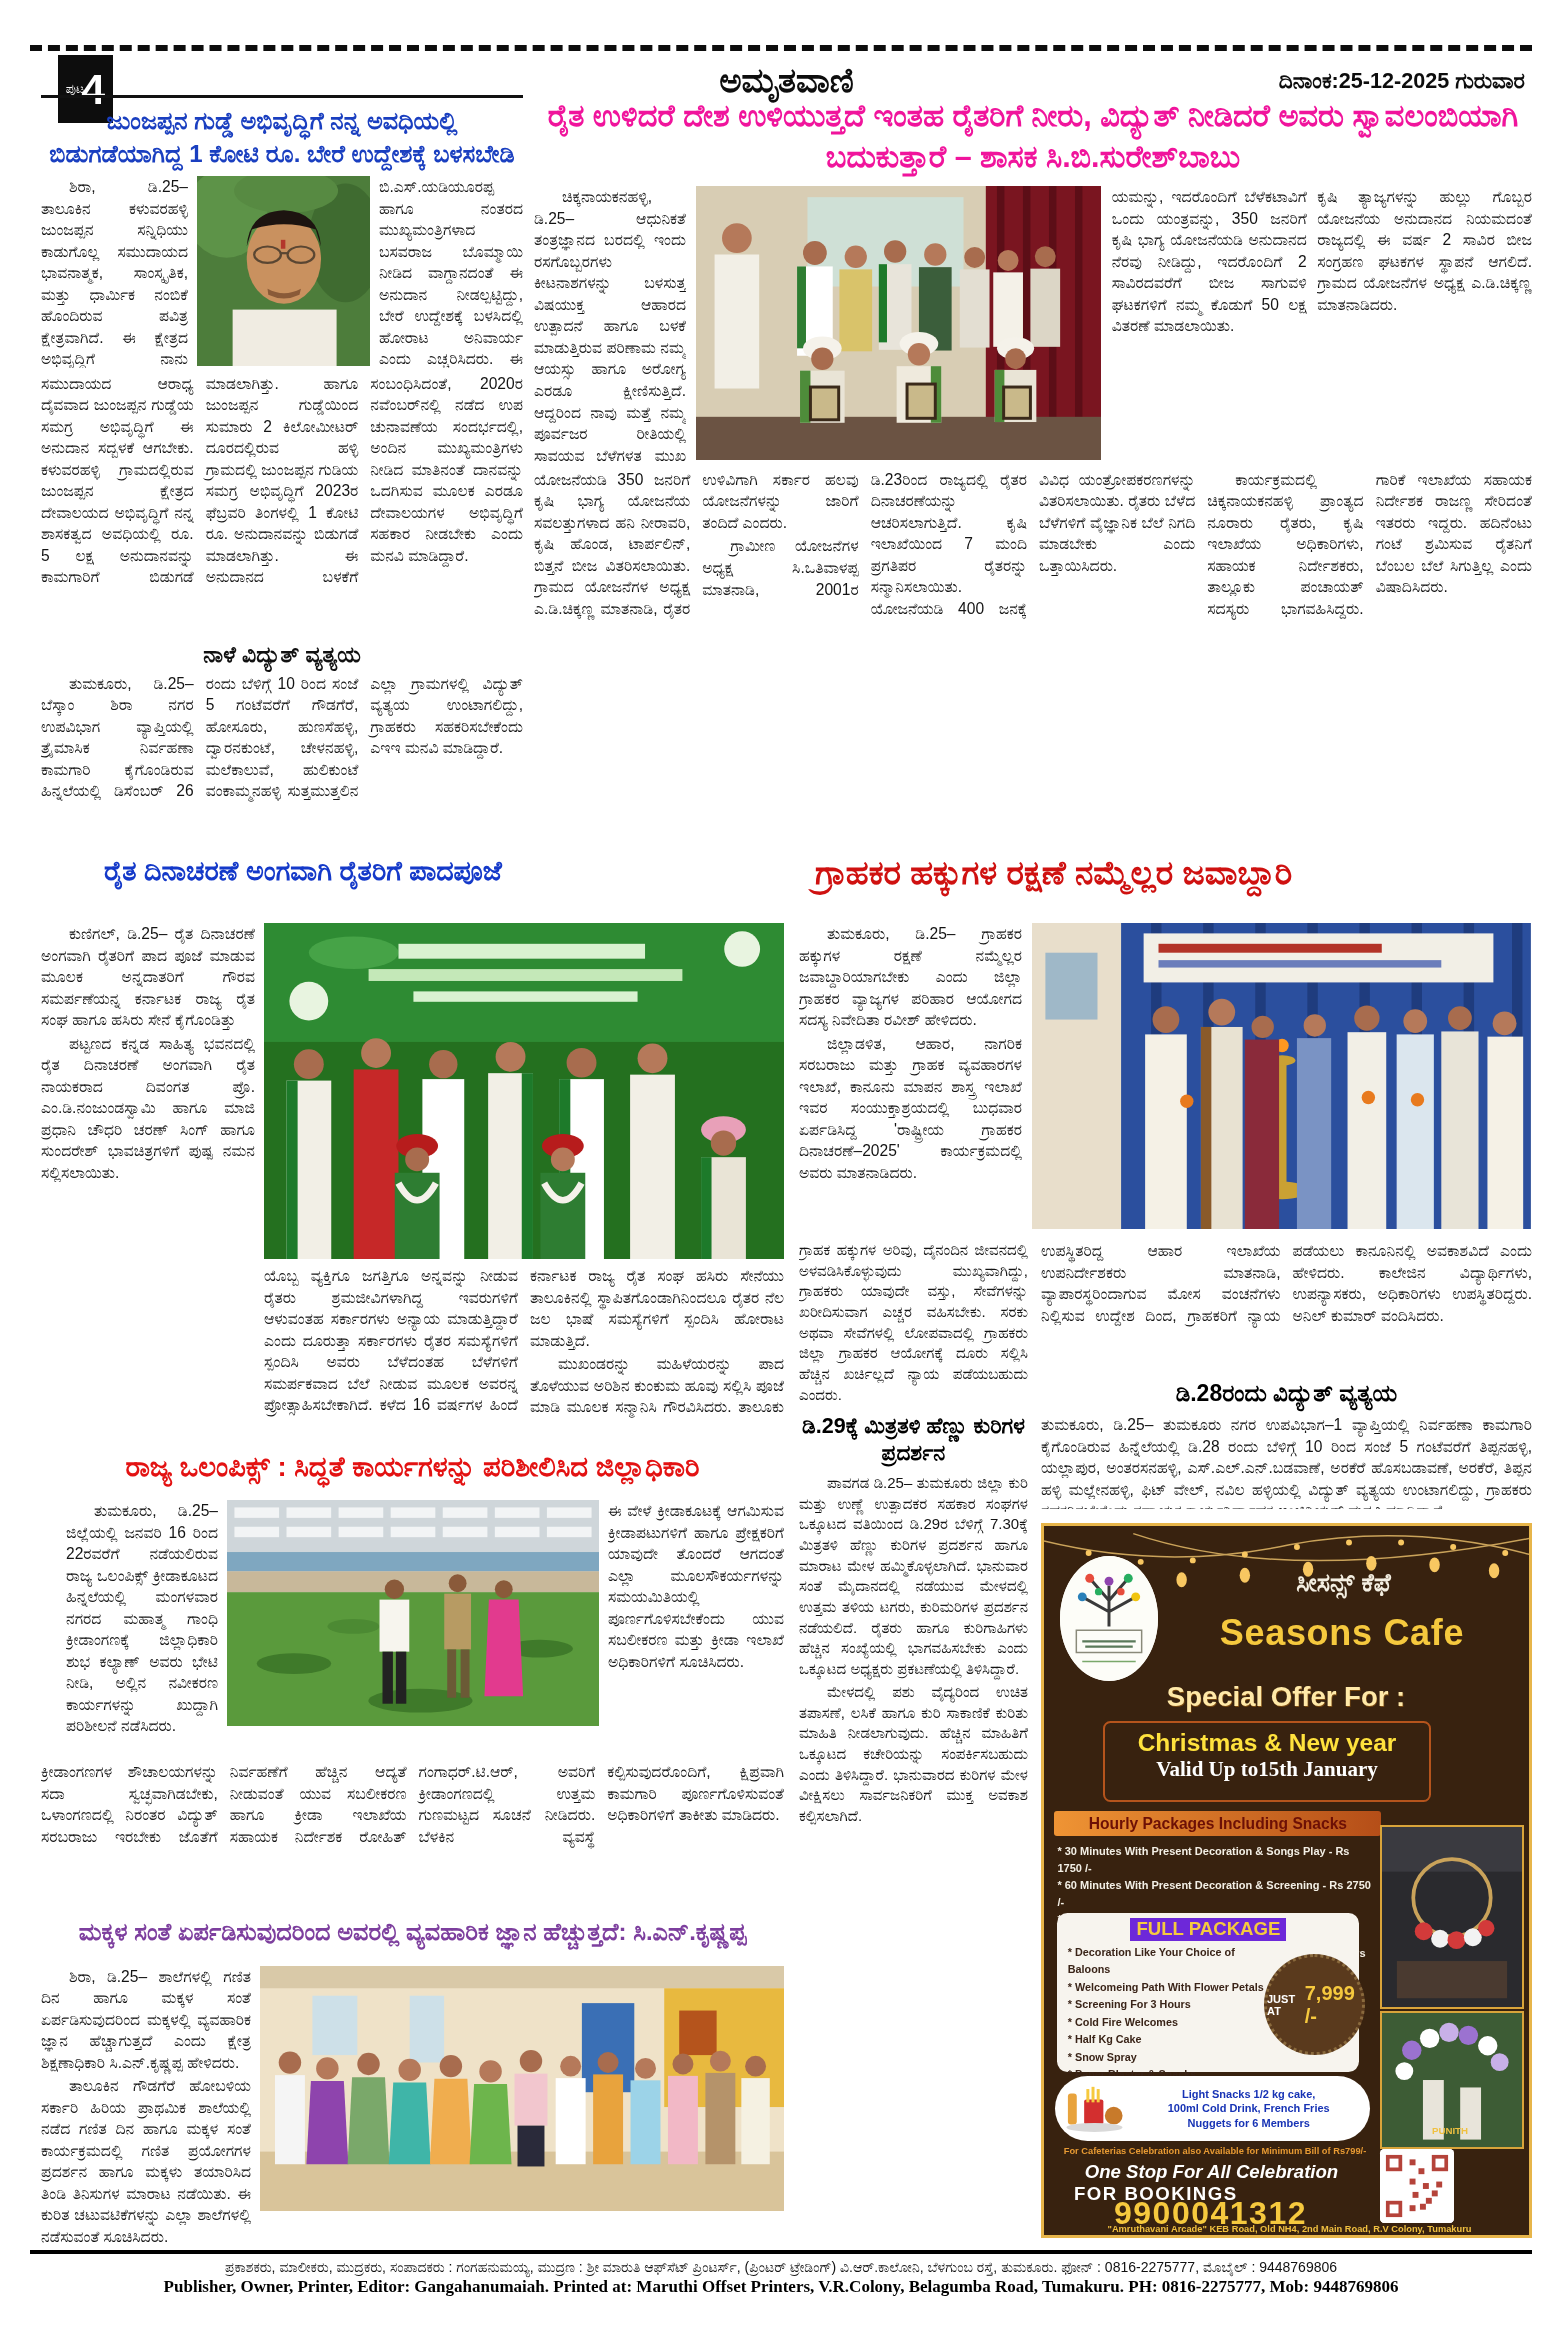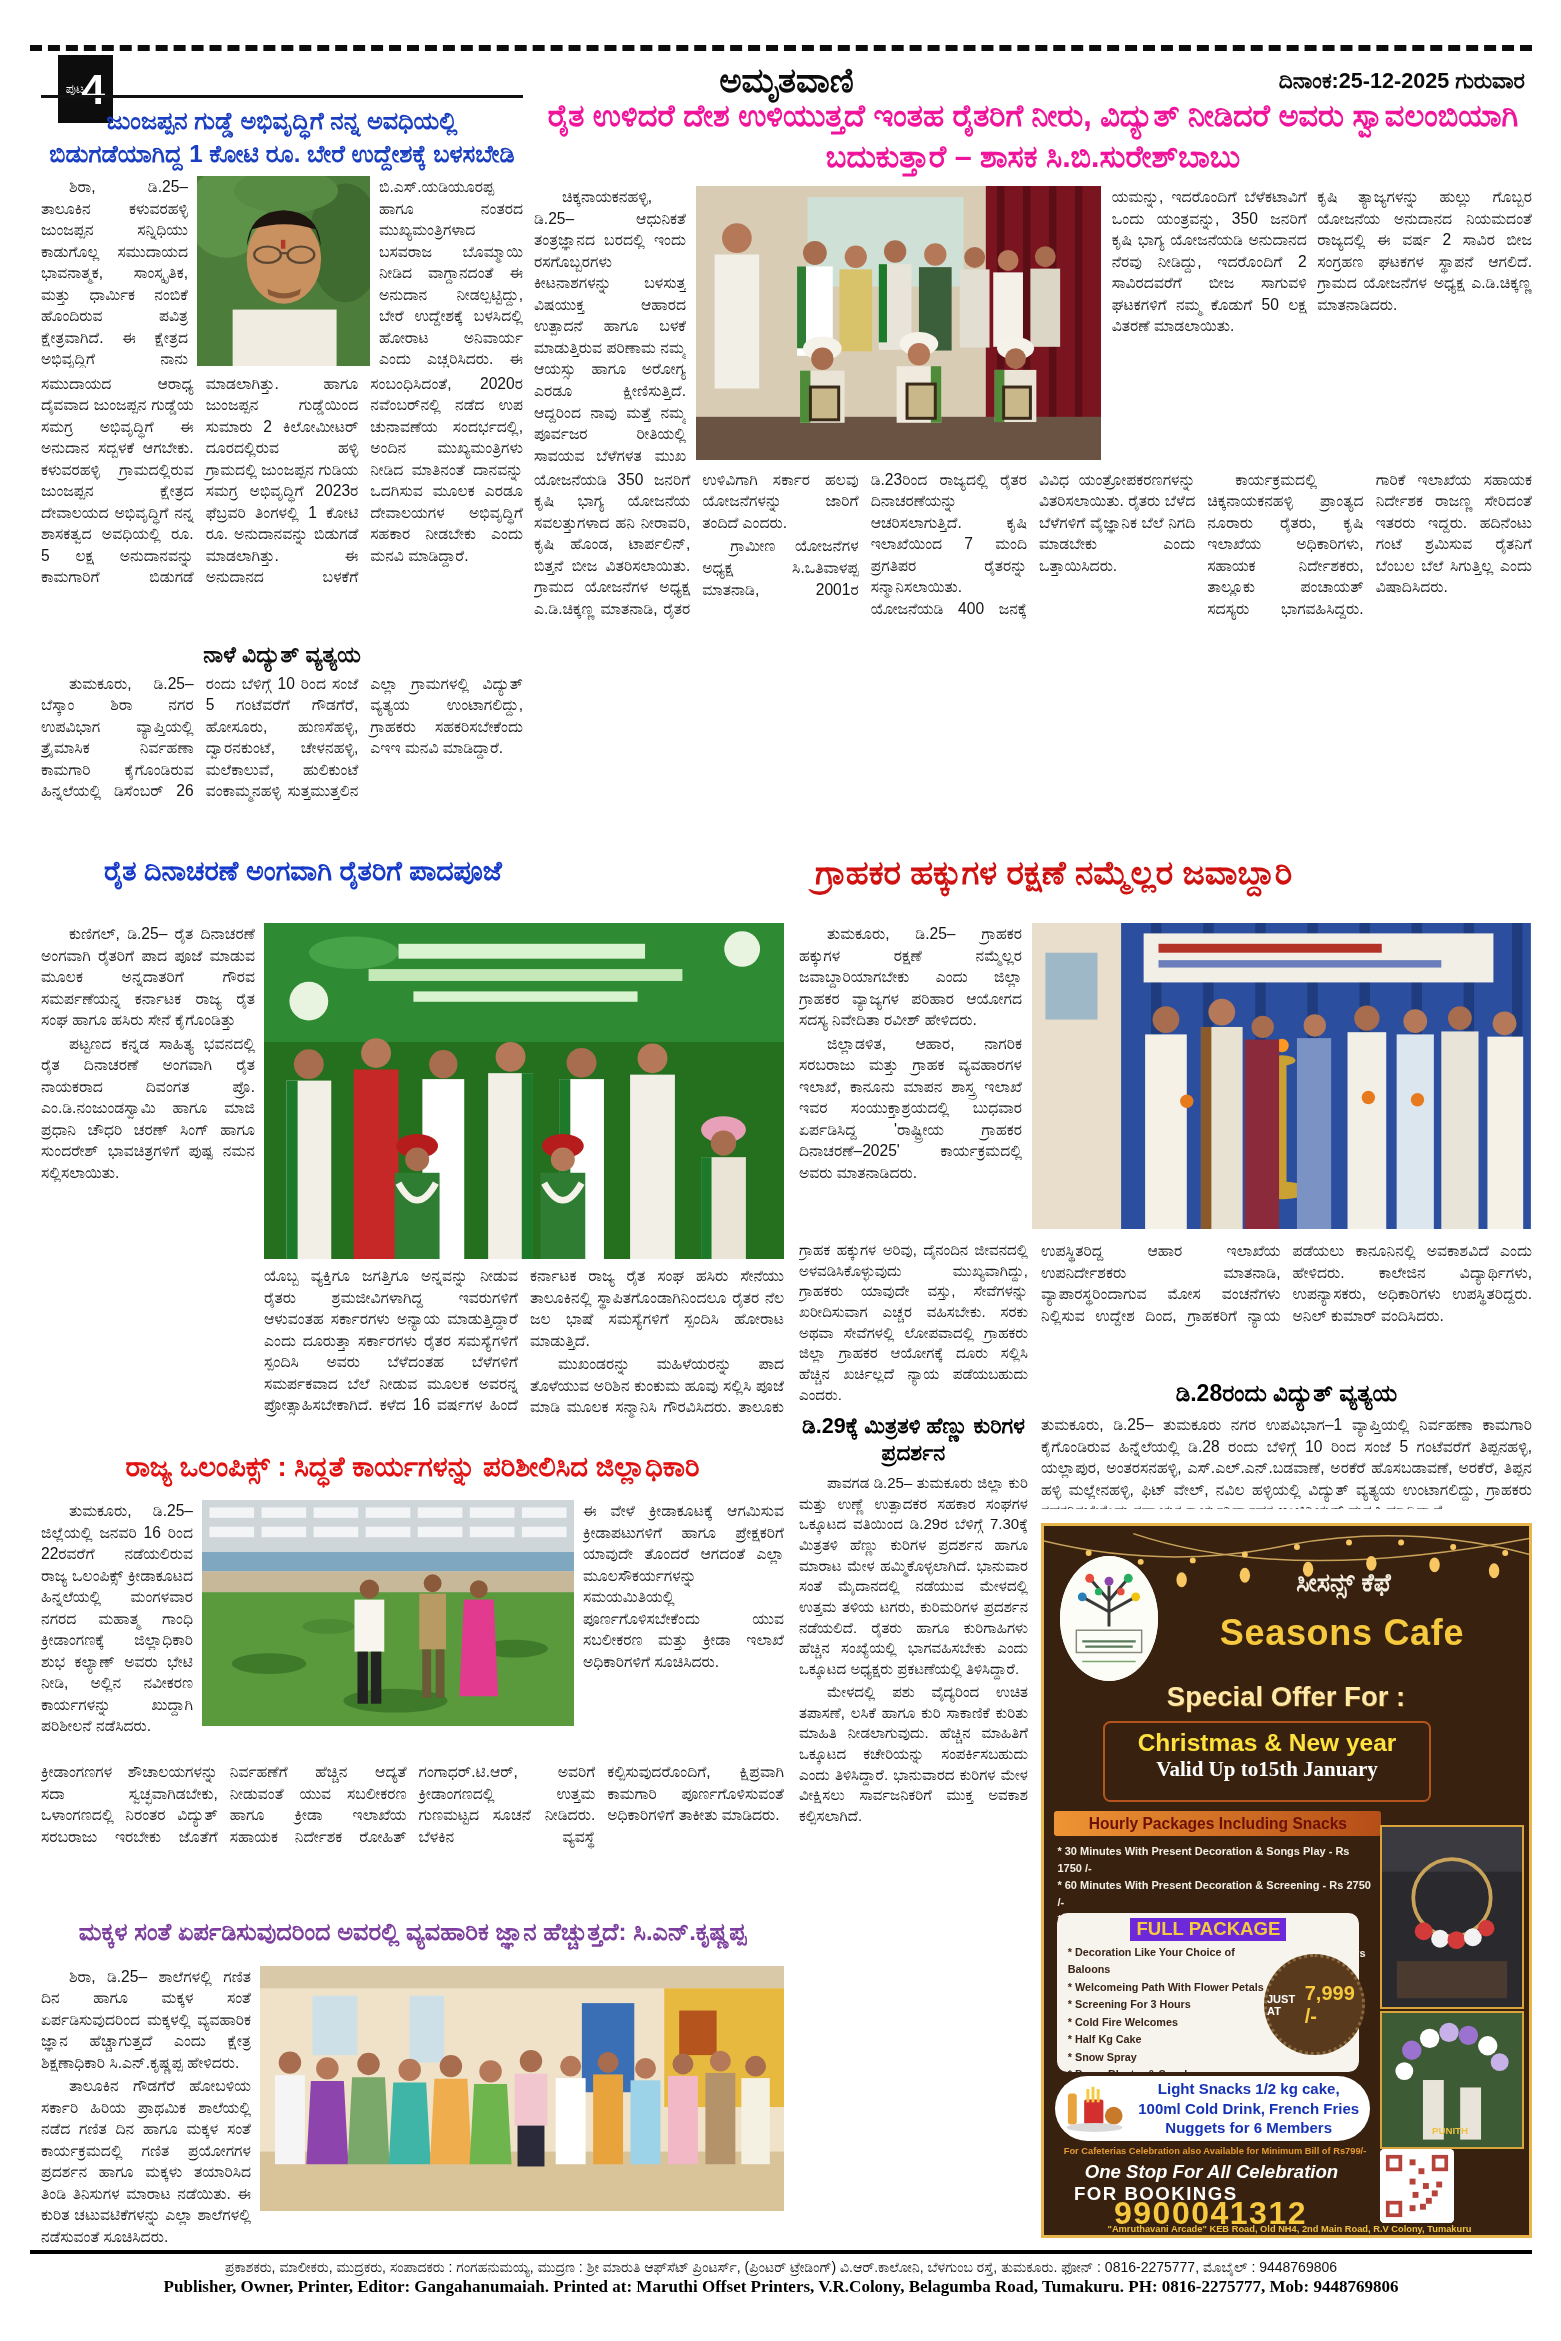--- a/index.html
+++ b/index.html
@@ -64,21 +64,21 @@
   #ad-badge{left:220px;top:428px;width:95px;height:95px;background:#5a3a1d;border:3px dotted #8a6a3d;
             border-radius:50%;display:flex;flex-direction:row;align-items:center;justify-content:center;}
   #ad-badge .j{font-size:11px;font-weight:bold;color:#fff;}
   #ad-badge .p{font-size:20px;font-weight:bold;color:#f6c93e;}
   .ad-frame{border:2.2px solid #d9a43a;overflow:hidden;background:#222;}
   #ad-frame1{left:336px;top:299px;width:140px;height:180px;}
   #ad-frame2{left:336px;top:485px;width:140px;height:134px;}
   #ad-qr{left:336px;top:623px;width:74px;height:74px;background:#fff;border-radius:4.5px;overflow:hidden;}
   #ad-punith{left:336px;top:599px;width:140px;text-align:center;font-size:9.7px;font-weight:bold;color:#f0c040;}
   #ad-snacks{left:11px;top:550px;width:315px;height:65px;background:#fff;border-radius:34px;display:flex;align-items:center;}
-  #ad-snacks .txt{flex:1;text-align:center;font-size:15px;font-weight:bold;color:#1733b5;white-space:pre-line;line-height:1.3;}
+  #ad-snacks .txt{flex:1;text-align:center;font-size:11px;font-weight:bold;color:#1733b5;white-space:pre-line;line-height:1.3;}
   #ad-cafenote{left:11px;top:620px;width:320px;text-align:center;font-size:9.3px;font-weight:bold;color:#e79a33;}
   #ad-onestop{left:0;top:635px;width:335px;text-align:center;font-size:18.6px;font-weight:bold;font-style:italic;color:#fff;}
   #ad-bookings{left:30px;top:657px;width:223px;font-size:18.6px;font-weight:bold;color:#fff;letter-spacing:1.5px;}
   #ad-phone{left:4.5px;top:671px;width:324px;text-align:center;font-size:32px;font-weight:bold;color:#f6c93e;letter-spacing:1.5px;line-height:1;}
   #ad-address{left:0;bottom:1.5px;width:491px;text-align:center;font-size:9.3px;font-weight:bold;color:#f0c040;}
   
   #footer{left:30px;top:2250px;width:1502px;border-top:4.5px solid #000;padding-top:4.5px;text-align:center;}
   #footer .kn{font-size:14px;color:#111;}
   #footer .en{font-size:17px;font-weight:bold;font-family:"Liberation Serif",serif;color:#000;margin-top:1.5px;}
 </style>
@@ -331,21 +331,21 @@
       <p class="para-ni">ಉಪಸ್ಥಿತರಿದ್ದ ಆಹಾರ ಇಲಾಖೆಯ ಉಪನಿರ್ದೇಶಕರು ಮಾತನಾಡಿ, ವ್ಯಾಪಾರಸ್ಥರಿಂದಾಗುವ ಮೋಸ ವಂಚನೆಗಳು ನಿಲ್ಲಿಸುವ ಉದ್ದೇಶ ದಿಂದ, ಗ್ರಾಹಕರಿಗೆ ನ್ಯಾಯ ಪಡೆಯಲು ಕಾನೂನಿನಲ್ಲಿ ಅವಕಾಶವಿದೆ ಎಂದು ಹೇಳಿದರು. ಕಾಲೇಜಿನ ವಿದ್ಯಾರ್ಥಿಗಳು, ಉಪನ್ಯಾಸಕರು, ಅಧಿಕಾರಿಗಳು ಉಪಸ್ಥಿತರಿದ್ದರು. ಅನಿಲ್ ಕುಮಾರ್ ವಂದಿಸಿದರು.</p>
     </div>
     <div class="subhead-blue" style="font-size:23px;">ಡಿ.28ರಂದು ವಿದ್ಯುತ್ ವ್ಯತ್ಯಯ</div>
     <div class="body-txt" style="height:95px;">
       <p class="para-ni">ತುಮಕೂರು, ಡಿ.25– ತುಮಕೂರು ನಗರ ಉಪವಿಭಾಗ–1 ವ್ಯಾಪ್ತಿಯಲ್ಲಿ ನಿರ್ವಹಣಾ ಕಾಮಗಾರಿ ಕೈಗೊಂಡಿರುವ ಹಿನ್ನೆಲೆಯಲ್ಲಿ ಡಿ.28 ರಂದು ಬೆಳಿಗ್ಗೆ 10 ರಿಂದ ಸಂಜೆ 5 ಗಂಟೆವರೆಗೆ ತಿಪ್ಪನಹಳ್ಳಿ, ಯಲ್ಲಾಪುರ, ಅಂತರಸನಹಳ್ಳಿ, ಎಸ್.ಎಲ್.ಎನ್.ಬಡವಾಣೆ, ಅರಕೆರೆ ಹೊಸಬಡಾವಣೆ, ಅರಕೆರೆ, ತಿಪ್ಪನ ಹಳ್ಳಿ ಮಲ್ಲೇನಹಳ್ಳಿ, ಫಿಟ್ ವೇಲ್, ನವಿಲ ಹಳ್ಳಿಯಲ್ಲಿ ವಿದ್ಯುತ್ ವ್ಯತ್ಯಯ ಉಂಟಾಗಲಿದ್ದು, ಗ್ರಾಹಕರು ಸಹಕರಿಸಬೇಕೆಂದು ಸಹಾಯಕ ಕಾರ್ಯನಿರ್ವಾಹಕ ಇಂಜಿನಿಯರ್ ಮನವಿ ಮಾಡಿದ್ದಾರೆ.</p>
     </div>
   </div>
 
   <div class="abs" id="article-g">
     <div class="headline" id="g-headline">ರಾಜ್ಯ ಒಲಂಪಿಕ್ಸ್ : ಸಿದ್ಧತೆ ಕಾರ್ಯಗಳನ್ನು ಪರಿಶೀಲಿಸಿದ ಜಿಲ್ಲಾಧಿಕಾರಿ</div>
-    <div class="flexrow" style="height:255px;">
+    <div class="flexrow" style="height:255px;margin-left:25px;">
       <div class="body-txt" style="width:152px;">
         <p class="para">ತುಮಕೂರು, ಡಿ.25– ಜಿಲ್ಲೆಯಲ್ಲಿ ಜನವರಿ 16 ರಿಂದ 22ರವರೆಗೆ ನಡೆಯಲಿರುವ ರಾಜ್ಯ ಒಲಂಪಿಕ್ಸ್ ಕ್ರೀಡಾಕೂಟದ ಹಿನ್ನಲೆಯಲ್ಲಿ ಮಂಗಳವಾರ ನಗರದ ಮಹಾತ್ಮ ಗಾಂಧಿ ಕ್ರೀಡಾಂಗಣಕ್ಕೆ ಜಿಲ್ಲಾಧಿಕಾರಿ ಶುಭ ಕಲ್ಯಾಣ್ ಅವರು ಭೇಟಿ ನೀಡಿ, ಅಲ್ಲಿನ ನವೀಕರಣ ಕಾರ್ಯಗಳನ್ನು ಖುದ್ದಾಗಿ ಪರಿಶೀಲನೆ ನಡೆಸಿದರು.</p>
       </div>
       <div class="photo" style="width:372px;height:226px;">
         <svg viewBox="0 0 500 304" preserveAspectRatio="none">
           <rect width="500" height="70" fill="#cfd6da"></rect>
           <g fill="#f2f4f5">
               <rect x="10" y="10" width="60" height="14"></rect>
               <rect x="80" y="10" width="60" height="14"></rect>
               <rect x="150" y="10" width="60" height="14"></rect>

